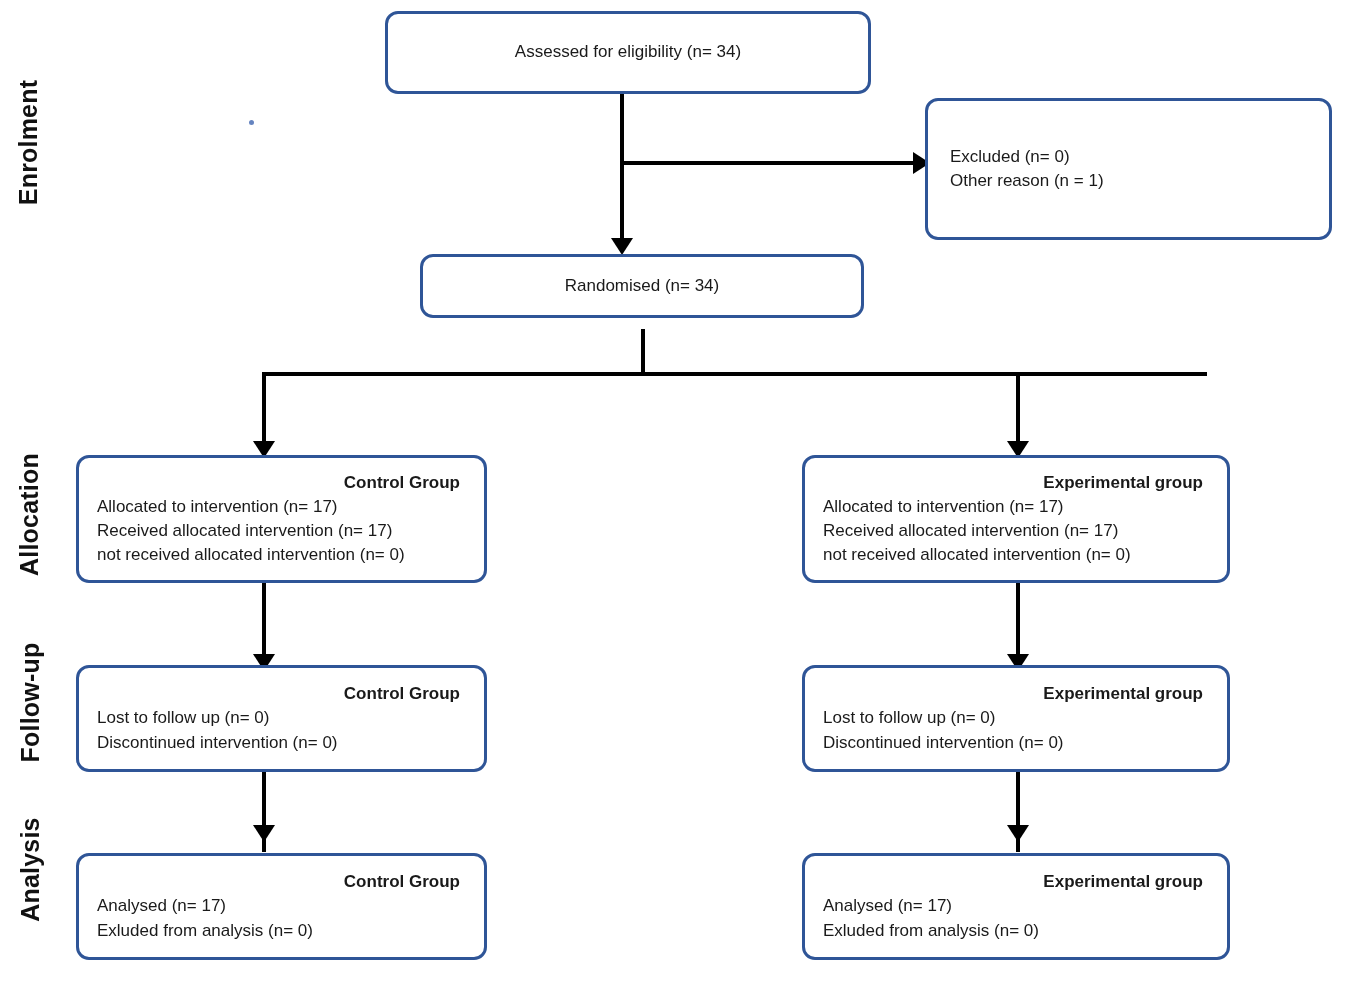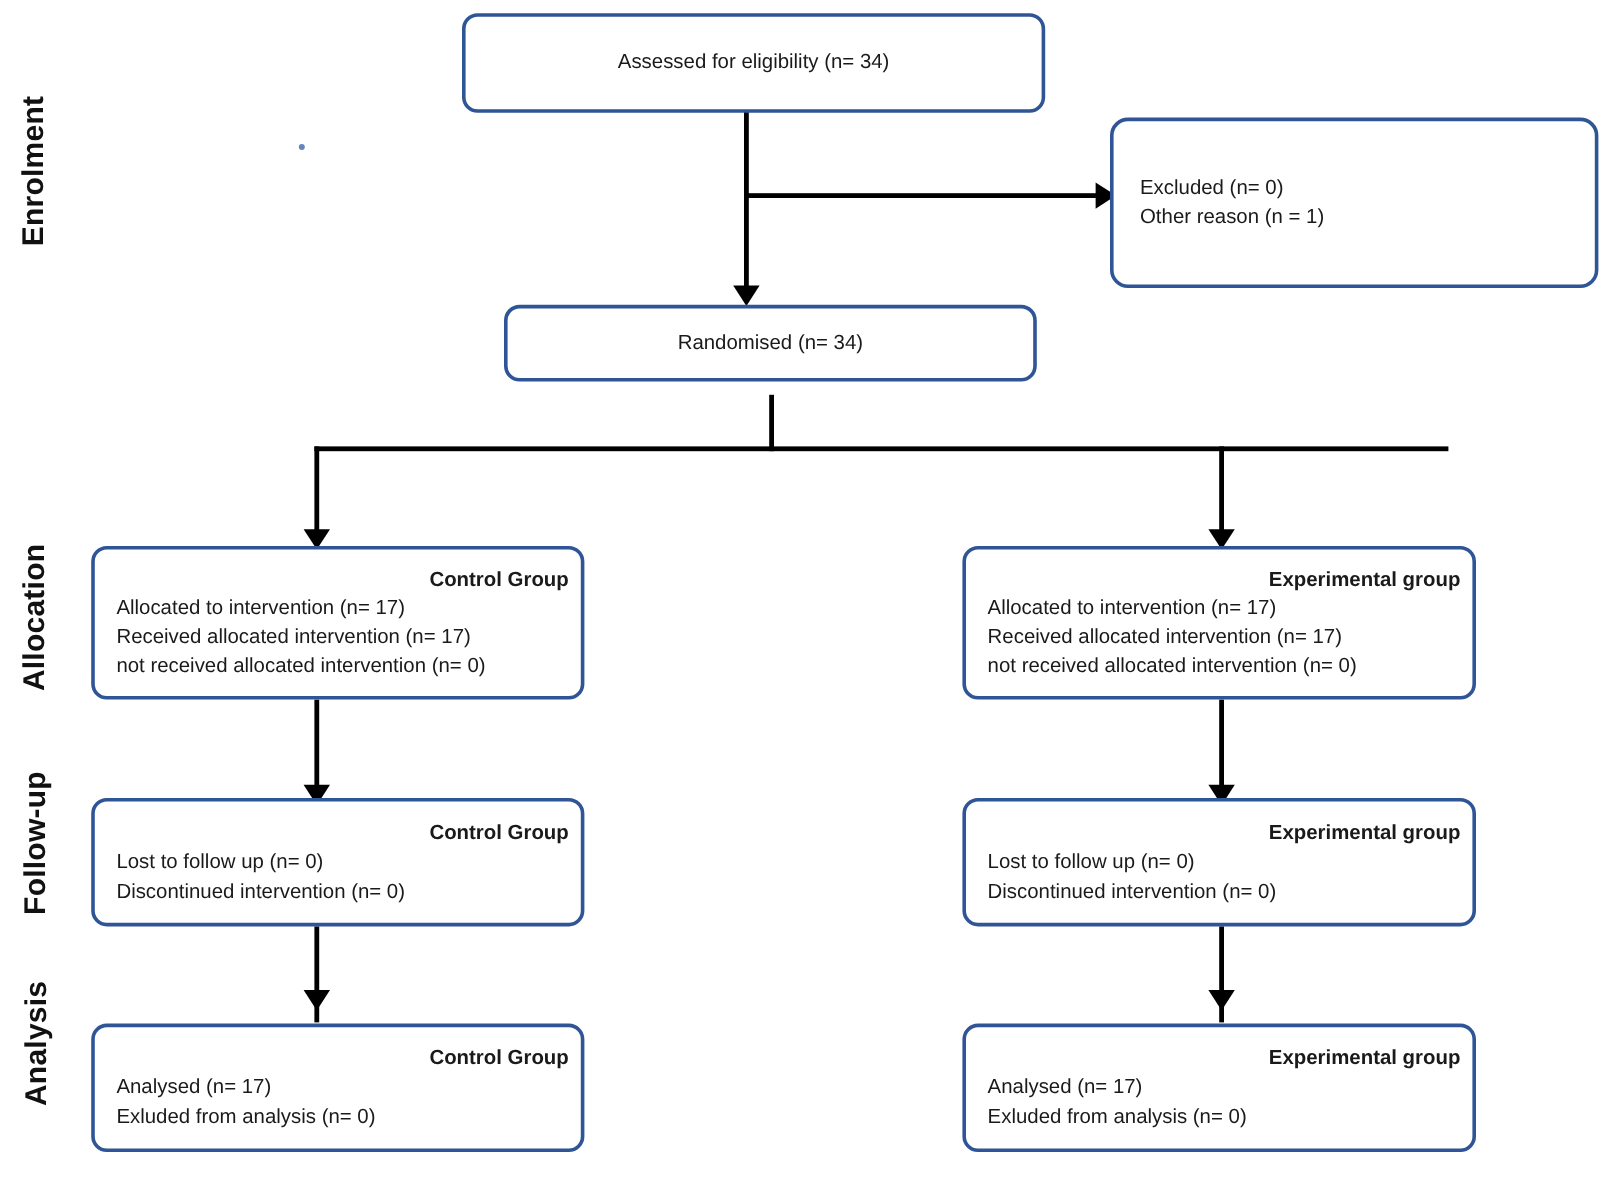--- a/index.html
+++ b/index.html
@@ -23,21 +23,21 @@
   
   .node {
     position: absolute;
     box-sizing: border-box;
     background: #ffffff;
     border: 3px solid var(--stroke, #2f5597);
     border-radius: 13px;
     display: flex;
     flex-direction: column;
     justify-content: center;
-    padding: 6px 10px;
+    padding: 6px 24px;
   }
   .node .line {
     font-size: 17px;
     line-height: 1.42;
     white-space: nowrap;
     color: #1a1a1a;
   }
   .node .center  { text-align: center; }
   .node .left    { text-align: left; }
   .node .title   { font-weight: bold; text-align: right; }
@@ -128,21 +128,21 @@
   <div class="vline" style="left:262px; top:772px; height:80px;"></div>
   <div class="arrowhead" style="left:253px; top:825px;"></div>
 
   <div class="vline" style="left:1016px; top:772px; height:80px;"></div>
   <div class="arrowhead" style="left:1007px; top:825px;"></div>
 
   <div class="node" style="left: 385px; top: 11px; width: 486px; height: 83px; --stroke: #2f5597;">
     <div class="line center">Assessed for eligibility (n= 34)</div>
   </div>
 
-  <div class="node" style="left: 925px; top: 98px; width: 407px; height: 142px; padding-left: 22px; border-radius: 15px; --stroke: #2f5597;">
+  <div class="node" style="left: 925px; top: 98px; width: 407px; height: 142px; padding-left: 22px; --stroke: #2f5597;">
     <div class="line left">Excluded (n= 0)</div>
     <div class="line left">Other reason (n = 1)</div>
   </div>
 
   <div class="node" style="left: 420px; top: 254px; width: 444px; height: 64px; --stroke: #2f5597;">
     <div class="line center">Randomised (n= 34)</div>
   </div>
 
   <div class="node" style="left: 76px; top: 455px; width: 411px; height: 128px; padding-left: 18px; --stroke: #2f5597;">
     <div class="line title">Control Group</div>

